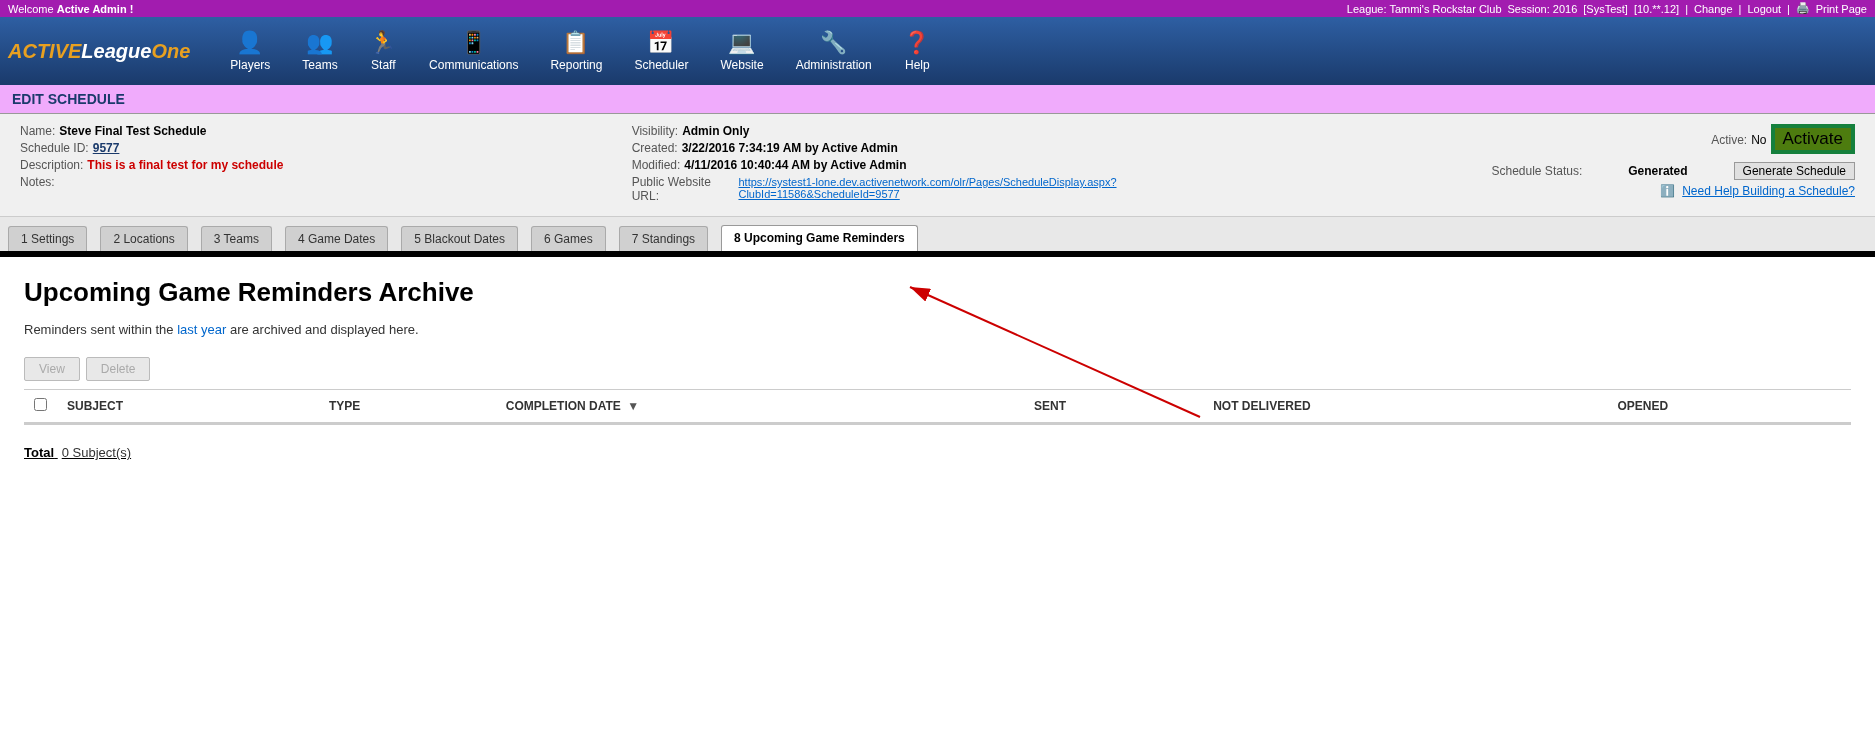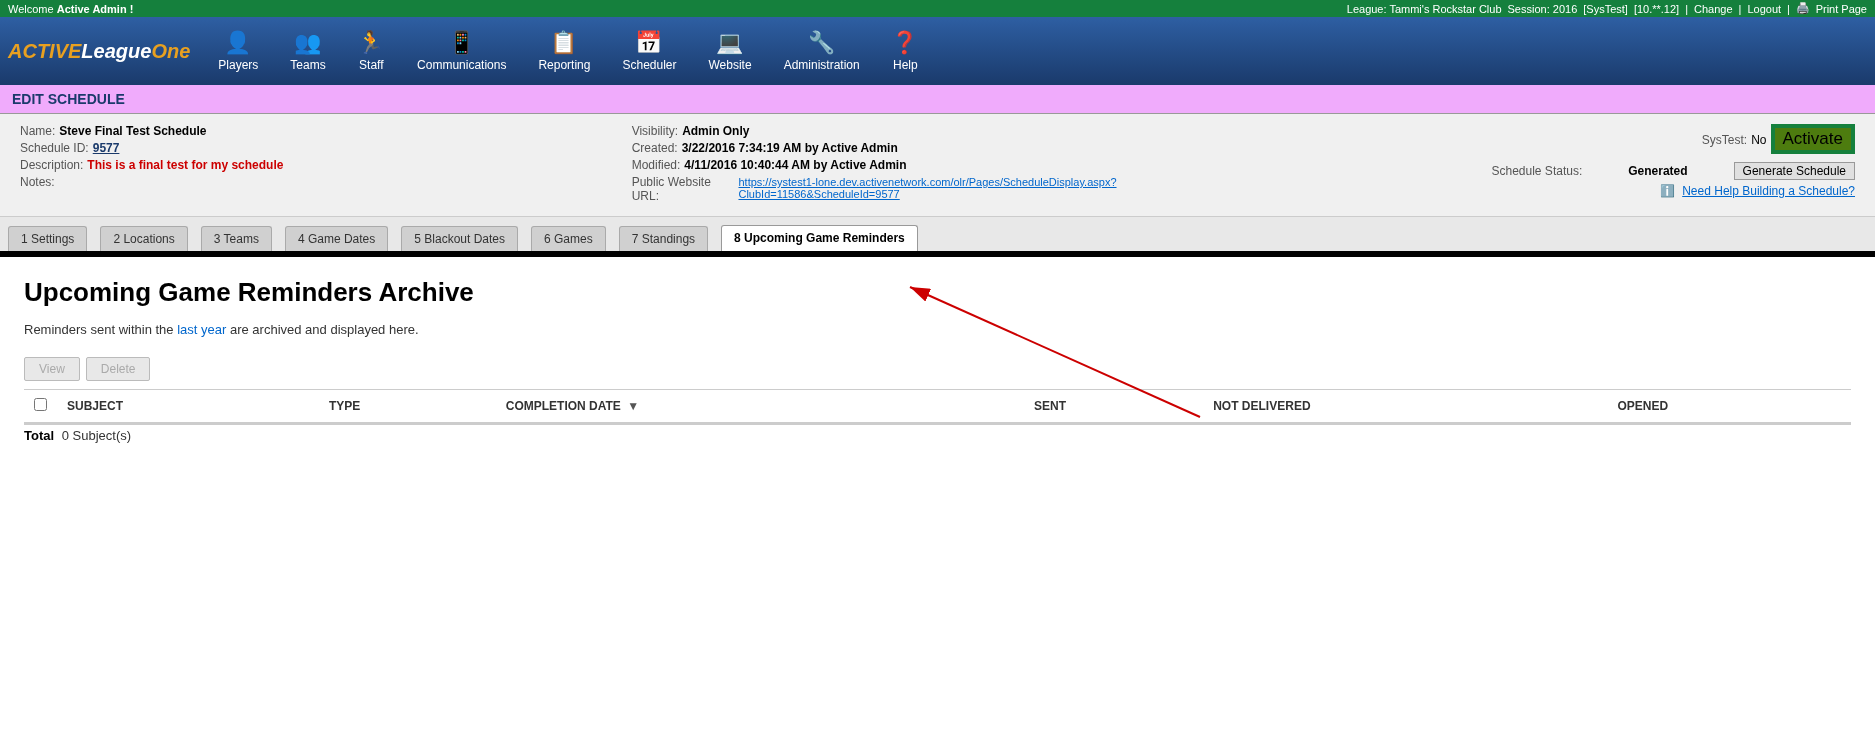--- a/index.html
+++ b/index.html
@@ -1,20 +1,20 @@
 <!DOCTYPE html>
 <html><head>
   <meta charset="utf-8">
   <style>
     * { margin: 0; padding: 0; box-sizing: border-box; }
     body { font-family: Arial, sans-serif; font-size: 13px; background: #fff; }
 
     
     .top-bar {
-      background: #15803d;
+      background: #a21caf;
       color: #fff;
       font-size: 11px;
       padding: 2px 8px;
       display: flex;
       justify-content: space-between;
       align-items: center;
     }
     .top-bar a { color: #fff; text-decoration: none; }
     .top-bar .session-info { display: flex; gap: 6px; align-items: center; }
 
@@ -22,21 +22,21 @@
     .nav-bar {
       background: linear-gradient(to bottom, #2e5fa3, #1a3a6b);
       display: flex;
       align-items: center;
       padding: 0 8px;
       height: 68px;
     }
     .nav-logo {
       display: flex;
       align-items: center;
-      margin-right: 12px;
+      margin-right: 24px;
     }
     .nav-logo .active-text { color: #e8a020; font-size: 20px; font-weight: bold; font-style: italic; }
     .nav-logo .league-text { color: #fff; font-size: 20px; font-weight: bold; font-style: italic; }
     .nav-logo .one-text { color: #e8a020; font-size: 20px; font-weight: bold; font-style: italic; }
     .nav-items { display: flex; align-items: center; gap: 0; }
     .nav-item {
       display: flex;
       flex-direction: column;
       align-items: center;
       color: #fff;
@@ -175,24 +175,25 @@
       text-align: left;
       font-size: 12px;
       font-weight: bold;
       color: #333;
       background: #fff;
     }
     .th-checkbox { width: 30px; }
     .sort-icon { color: #555; margin-left: 3px; }
 
     .table-footer {
-      margin-top: 3px;
+      margin-top: 20px;
       font-size: 13px;
       font-weight: bold;
       color: #000;
+      text-decoration: underline;
     }
     .footer-count { font-weight: normal; color: #333; margin-left: 4px; }
 
     
     .status-generated { color: #000; font-weight: bold; }
     .active-no { color: #000; }
 
     
     .table-divider {
       border: none;
@@ -308,21 +309,21 @@
         <span class="info-value">4/11/2016 10:40:44 AM by Active Admin</span>
       </div>
       <div class="info-row">
         <span class="info-label">Public Website URL:</span>
         <a class="info-value-url" href="#">https://systest1-lone.dev.activenetwork.com/olr/Pages/ScheduleDisplay.aspx?ClubId=11586&amp;ScheduleId=9577</a>
       </div>
     </div>
 
     <div style="text-align:right;">
       <div class="info-row" style="justify-content:flex-end;">
-        <span class="info-label">SysTest:</span>
+        <span class="info-label">Active:</span>
         <span class="active-no">No</span>
         <button class="activate-btn">Activate</button>
       </div>
       <div class="info-row" style="justify-content:flex-end; margin-top:8px;gap:46px;">
         <span class="info-label">Schedule Status:</span>
         <span class="status-generated">Generated</span>
         <button class="generate-btn">Generate Schedule</button>
       </div>
       <div class="info-row" style="justify-content:flex-end; margin-top:4px;">
         <span class="info-icon">ℹ️</span>

